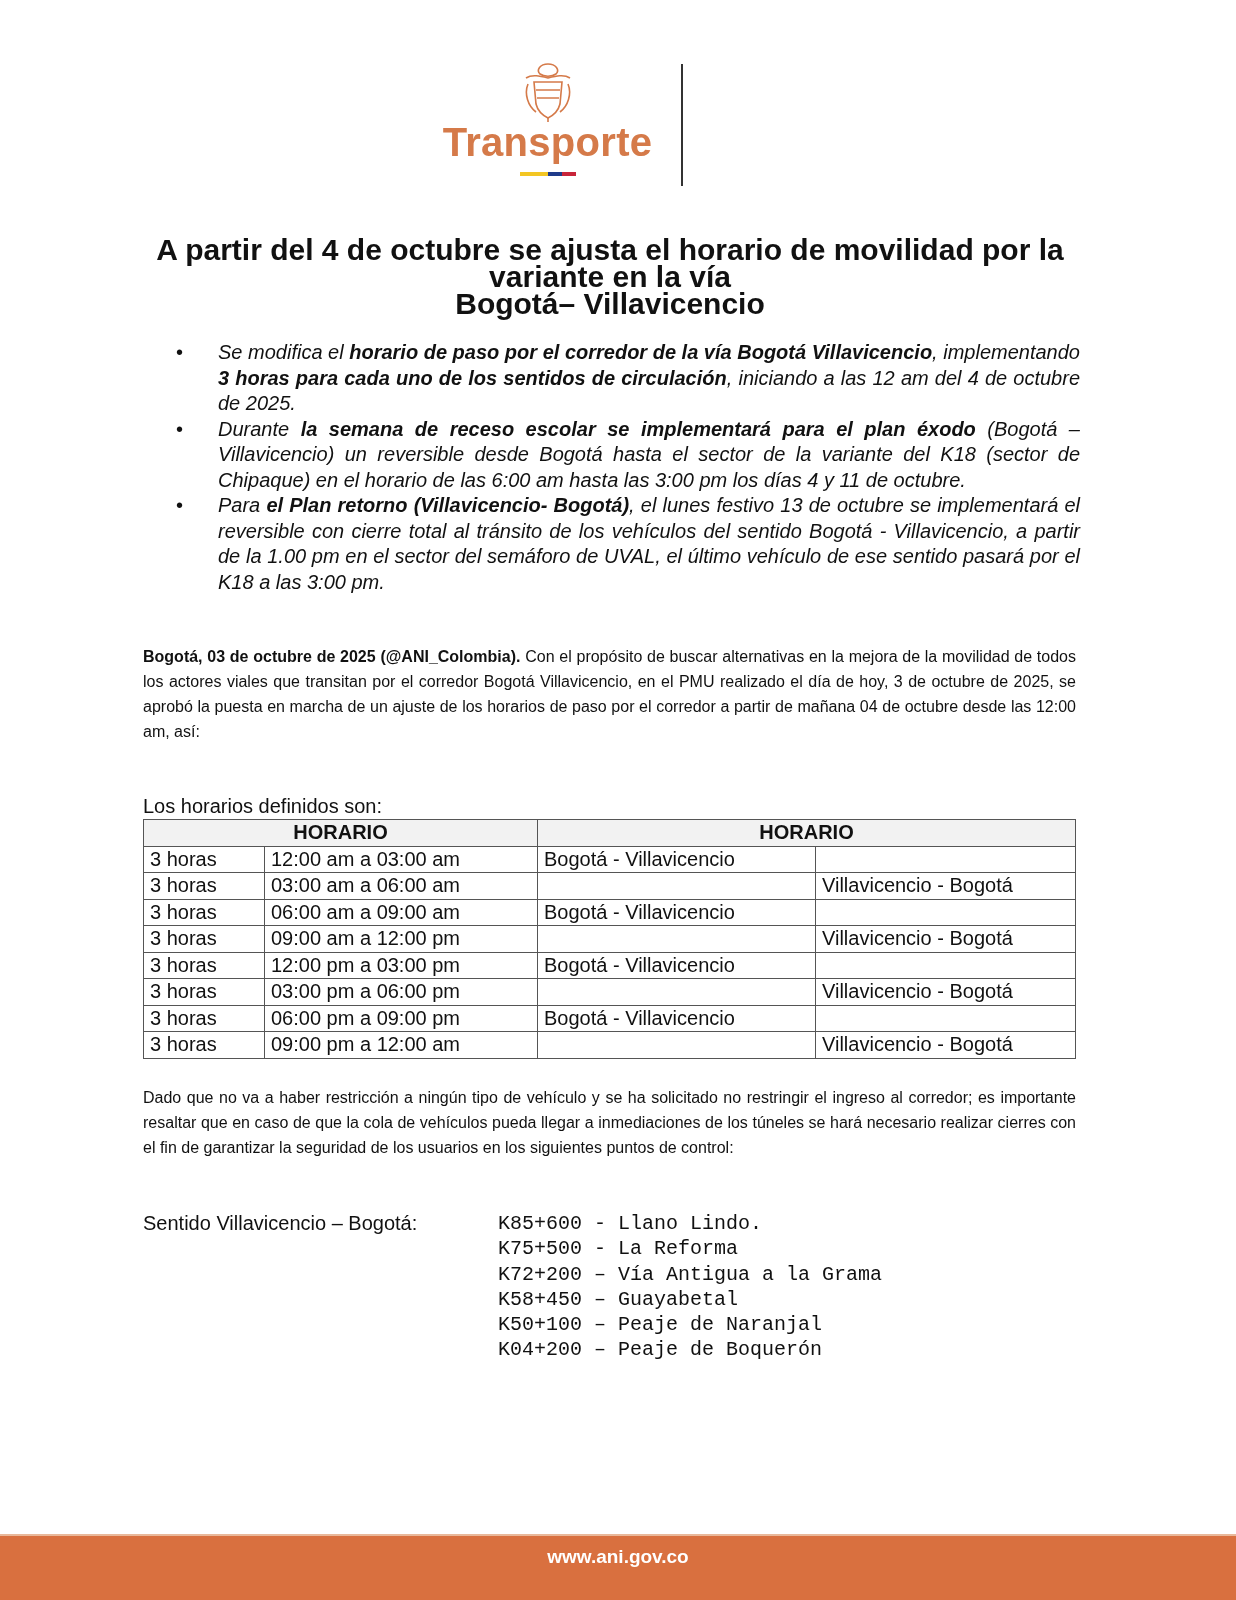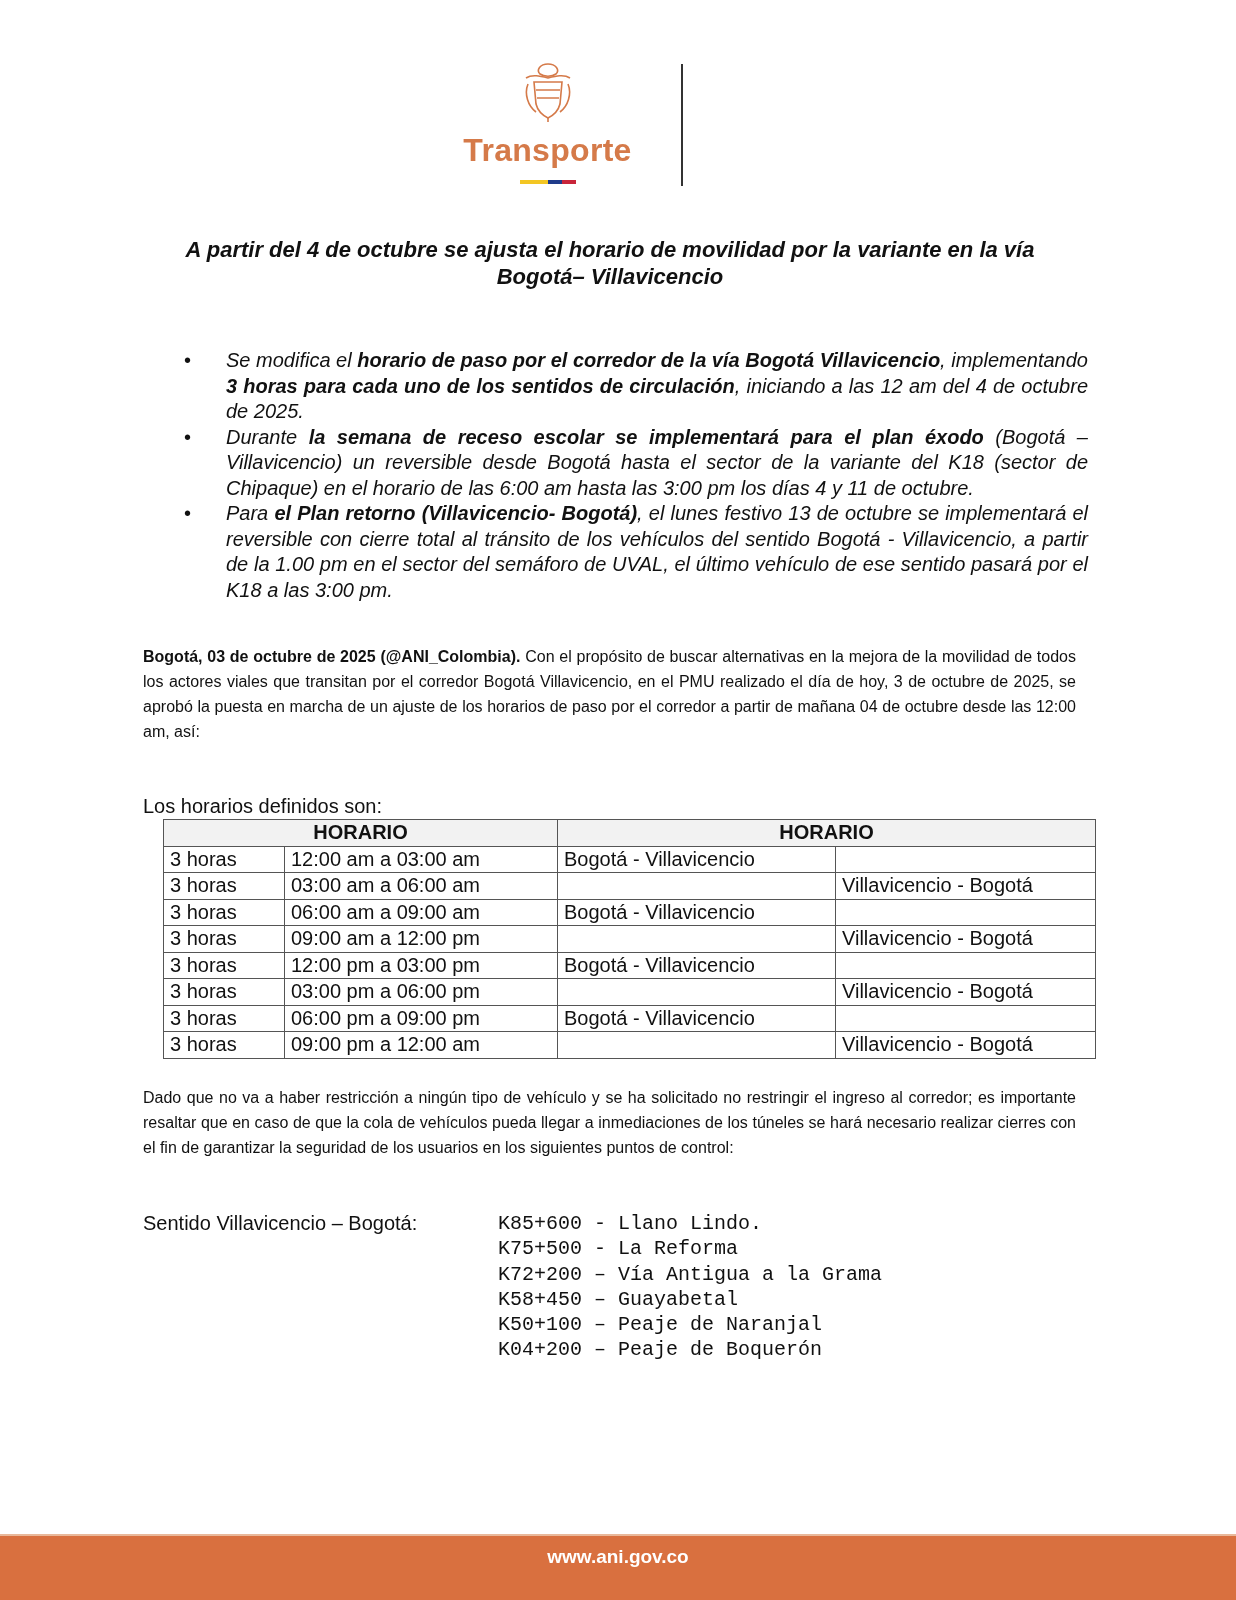--- a/index.html
+++ b/index.html
@@ -5,40 +5,40 @@
   html, body { margin: 0; padding: 0; background: #ffffff; }
   body {
     width: 1236px; height: 1600px; position: relative; overflow: hidden;
     font-family: "Liberation Sans", "DejaVu Sans", sans-serif; color: #111;
   }
   .logo-wrap { position: absolute; left: 440px; top: 60px; width: 360px; height: 130px; }
   .logo-left { position: absolute; left: 0; top: 0; width: 215px; height: 130px; text-align: center; }
   .logo-right { position: absolute; left: 262px; top: 0; width: 80px; height: 130px; text-align: center; }
   .divider { position: absolute; left: 241px; top: 4px; width: 2px; height: 122px; background: #333; }
   .crest { display: block; margin: 0 auto; }
-  .logo-word { color: #d57a49; font-weight: bold; font-size: 32px; line-height: 40px; margin-top: 8px; letter-spacing: 0.3px; }
+  .logo-word { color: #d57a49; font-weight: bold; font-size: 40px; line-height: 40px; letter-spacing: 0.3px; }
   .flag { width: 56px; height: 4px; margin: 10px auto 0; display: flex; }
   .flag span { display: block; height: 4px; }
   .flag .y { width: 28px; background: #f3c623; }
   .flag .b { width: 14px; background: #1f3b8a; }
   .flag .r { width: 14px; background: #c8253a; }
 
-  .title { position: absolute; left: 140px; top: 236px; width: 940px; text-align: center; font-weight: bold; font-size: 22px; line-height: 27px; font-style: italic; }
+  .title { position: absolute; left: 140px; top: 236px; width: 940px; text-align: center; font-weight: bold; font-size: 30px; line-height: 27px; }
 
-  .bullets { position: absolute; left: 176px; top: 340px; width: 904px; margin: 8px; padding: 0; list-style: none; }
+  .bullets { position: absolute; left: 176px; top: 340px; width: 904px; margin: 0; padding: 0; list-style: none; }
   .bullets li { position: relative; padding-left: 42px; font-style: italic; font-size: 20px; line-height: 25.5px; text-align: justify; }
   .bullets li::before { content: "•"; position: absolute; left: 0; top: 0; font-style: normal; font-size: 20px; }
   .bullets b { font-weight: bold; }
 
   .para { position: absolute; left: 143px; width: 933px; font-size: 16px; line-height: 25px; text-align: justify; }
   .p1 { top: 644px; }
   .p2 { top: 1085px; }
   .table-label { position: absolute; left: 143px; top: 794px; font-size: 20px; line-height: 25px; }
 
-  table.sched { position: absolute; left: 143px; top: 819px; width: 933px; border-collapse: collapse; font-size: 20px; margin-left: 20px; }
+  table.sched { position: absolute; left: 143px; top: 819px; width: 933px; border-collapse: collapse; font-size: 20px; }
   table.sched td, table.sched th { border: 1px solid #555; height: 25.5px; padding: 0 6px; line-height: 25px; white-space: nowrap; }
   table.sched th { background: #f2f2f2; font-weight: bold; text-align: center; }
   .c1 { width: 108px; } .c2 { width: 260px; } .c3 { width: 265px; }
 
   .control { position: absolute; left: 143px; top: 1211px; font-size: 20px; line-height: 25.3px; }
   .control-label { position: absolute; left: 0; top: 0; width: 340px; white-space: nowrap; }
   .control-list { position: absolute; left: 355px; top: 0; margin: 0; padding: 0; list-style: none; white-space: nowrap; font-family: Liberation Mono, monospace; }
 
   .footer { position: absolute; left: 0; top: 1534px; width: 1236px; height: 66px; background: #d9703f; border-top: 2px solid #e9b89a; }
   .footer-url { position: absolute; left: 0; top: 10px; width: 1236px; text-align: center; color: #fff; font-size: 19px; font-weight: bold; }

